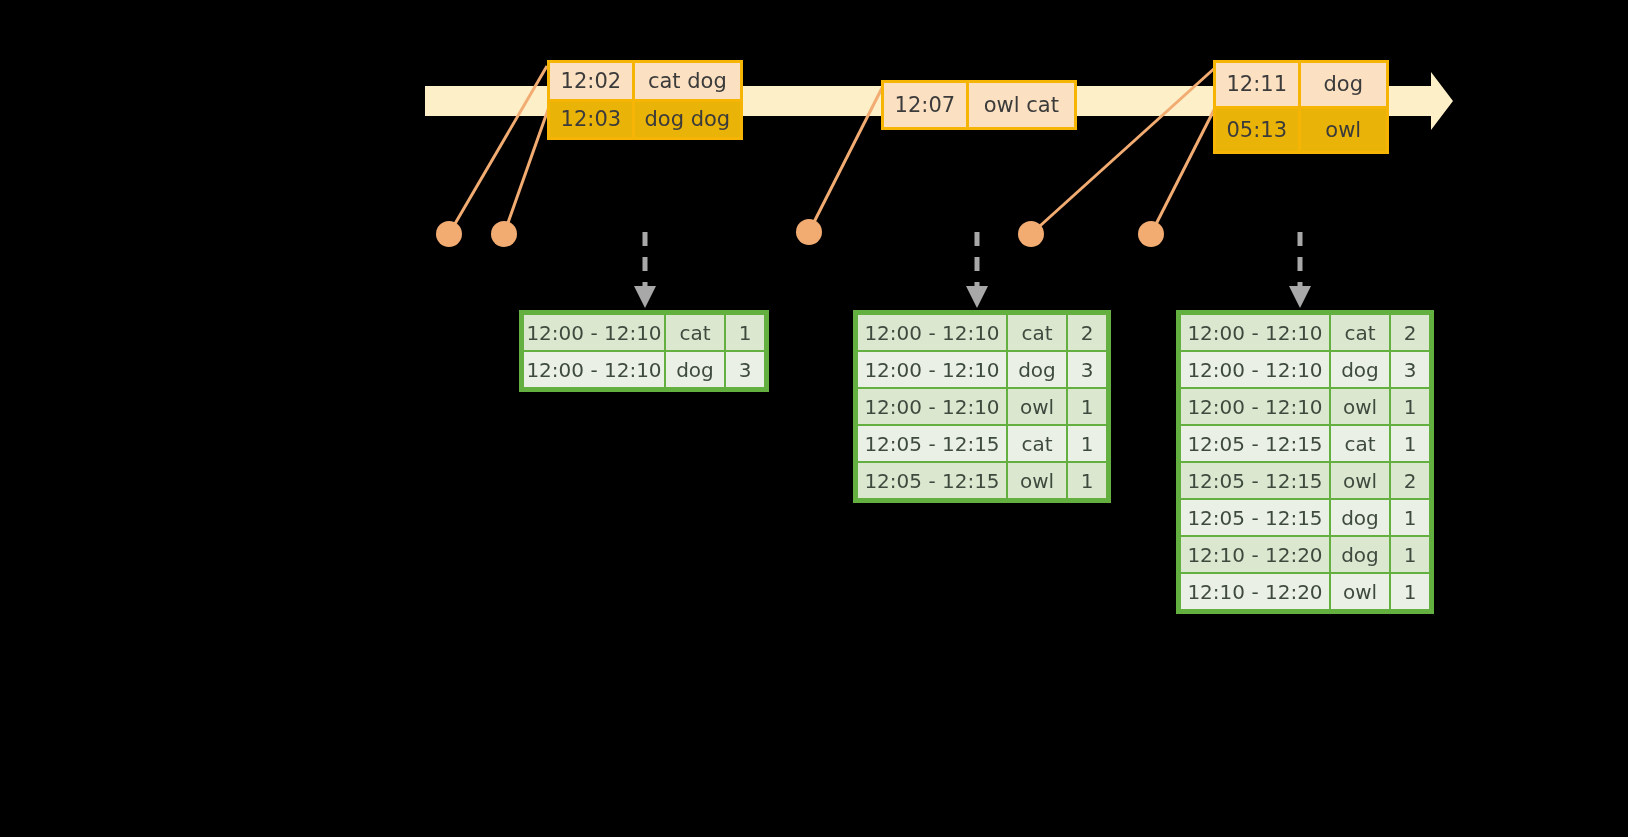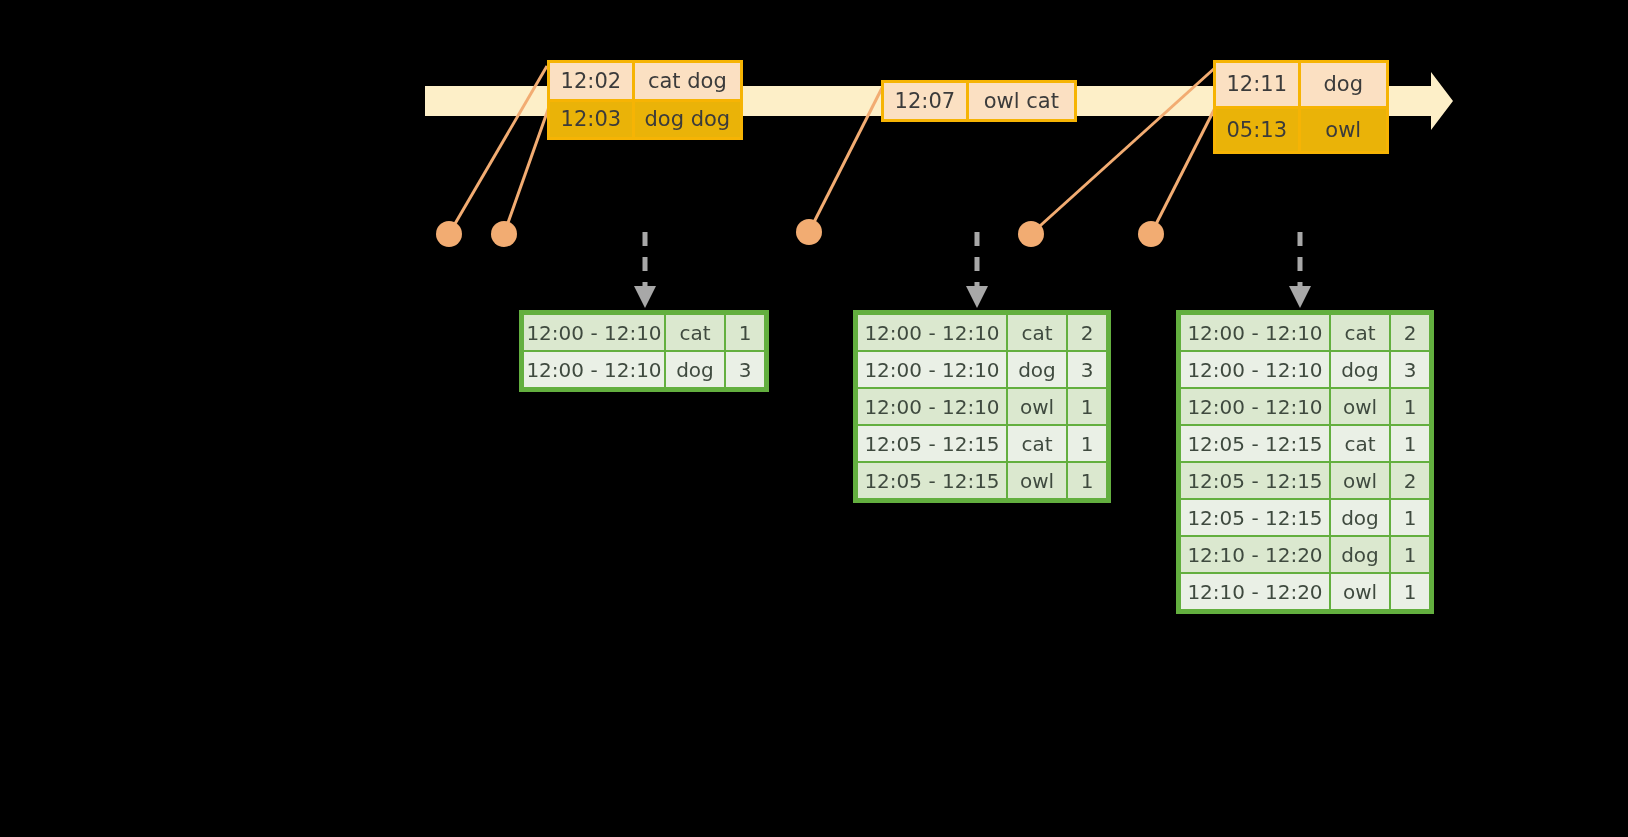--- a/index.html
+++ b/index.html
@@ -19,21 +19,21 @@
   .evt-row + .evt-row{border-top:3px solid #f6b404;}
   .evt-cell{display:flex;align-items:center;justify-content:center;
       font-size:21px;color:#3b3b3b;box-sizing:border-box;}
   .evt-cell.time{width:86px;border-right:3px solid #f6b404;}
   .evt-cell.val{flex:1 1 auto;}
   .evt-row.shade .evt-cell{background:#fbe0c2;}
   .evt-row.light .evt-cell{background:#eab308;}
 
   #evt-a{left:502px;top:60px;width:196px;height:80px;}
   #evt-a .evt-cell.val{width:107px;}
-  #evt-b{left:836px;top:80px;width:196px;height:42px;}
+  #evt-b{left:836px;top:80px;width:196px;height:50px;}
   #evt-b .evt-cell.val{width:107px;text-align:right;}
   #evt-c{left:1168px;top:60px;width:176px;height:94px;}
   #evt-c .evt-cell.val{width:87px;}
 
   
   .dot{position:absolute;width:26px;height:26px;border-radius:50%;
        background:#f2ac72;}
 
   
   .tbl{position:absolute;border:4px solid #63af3f;box-sizing:border-box;

